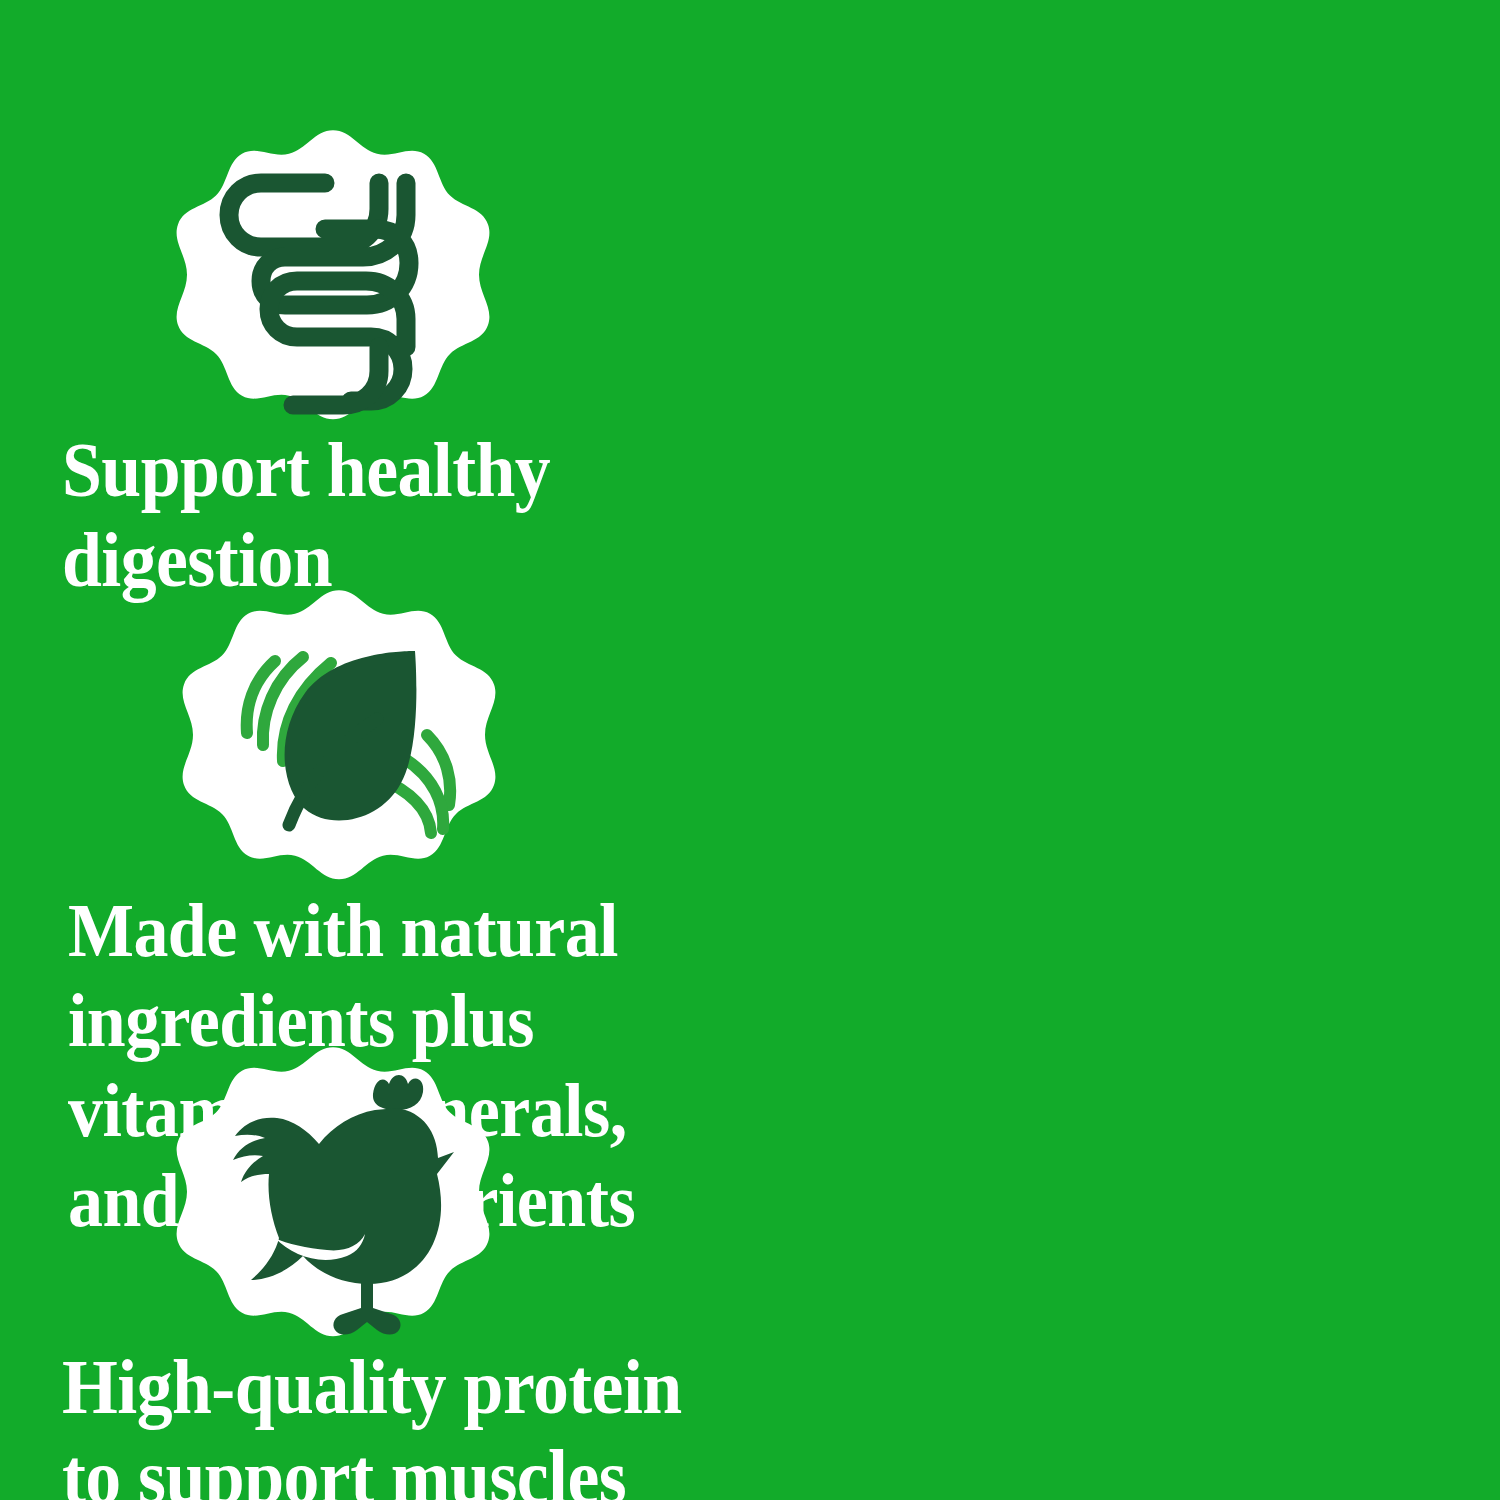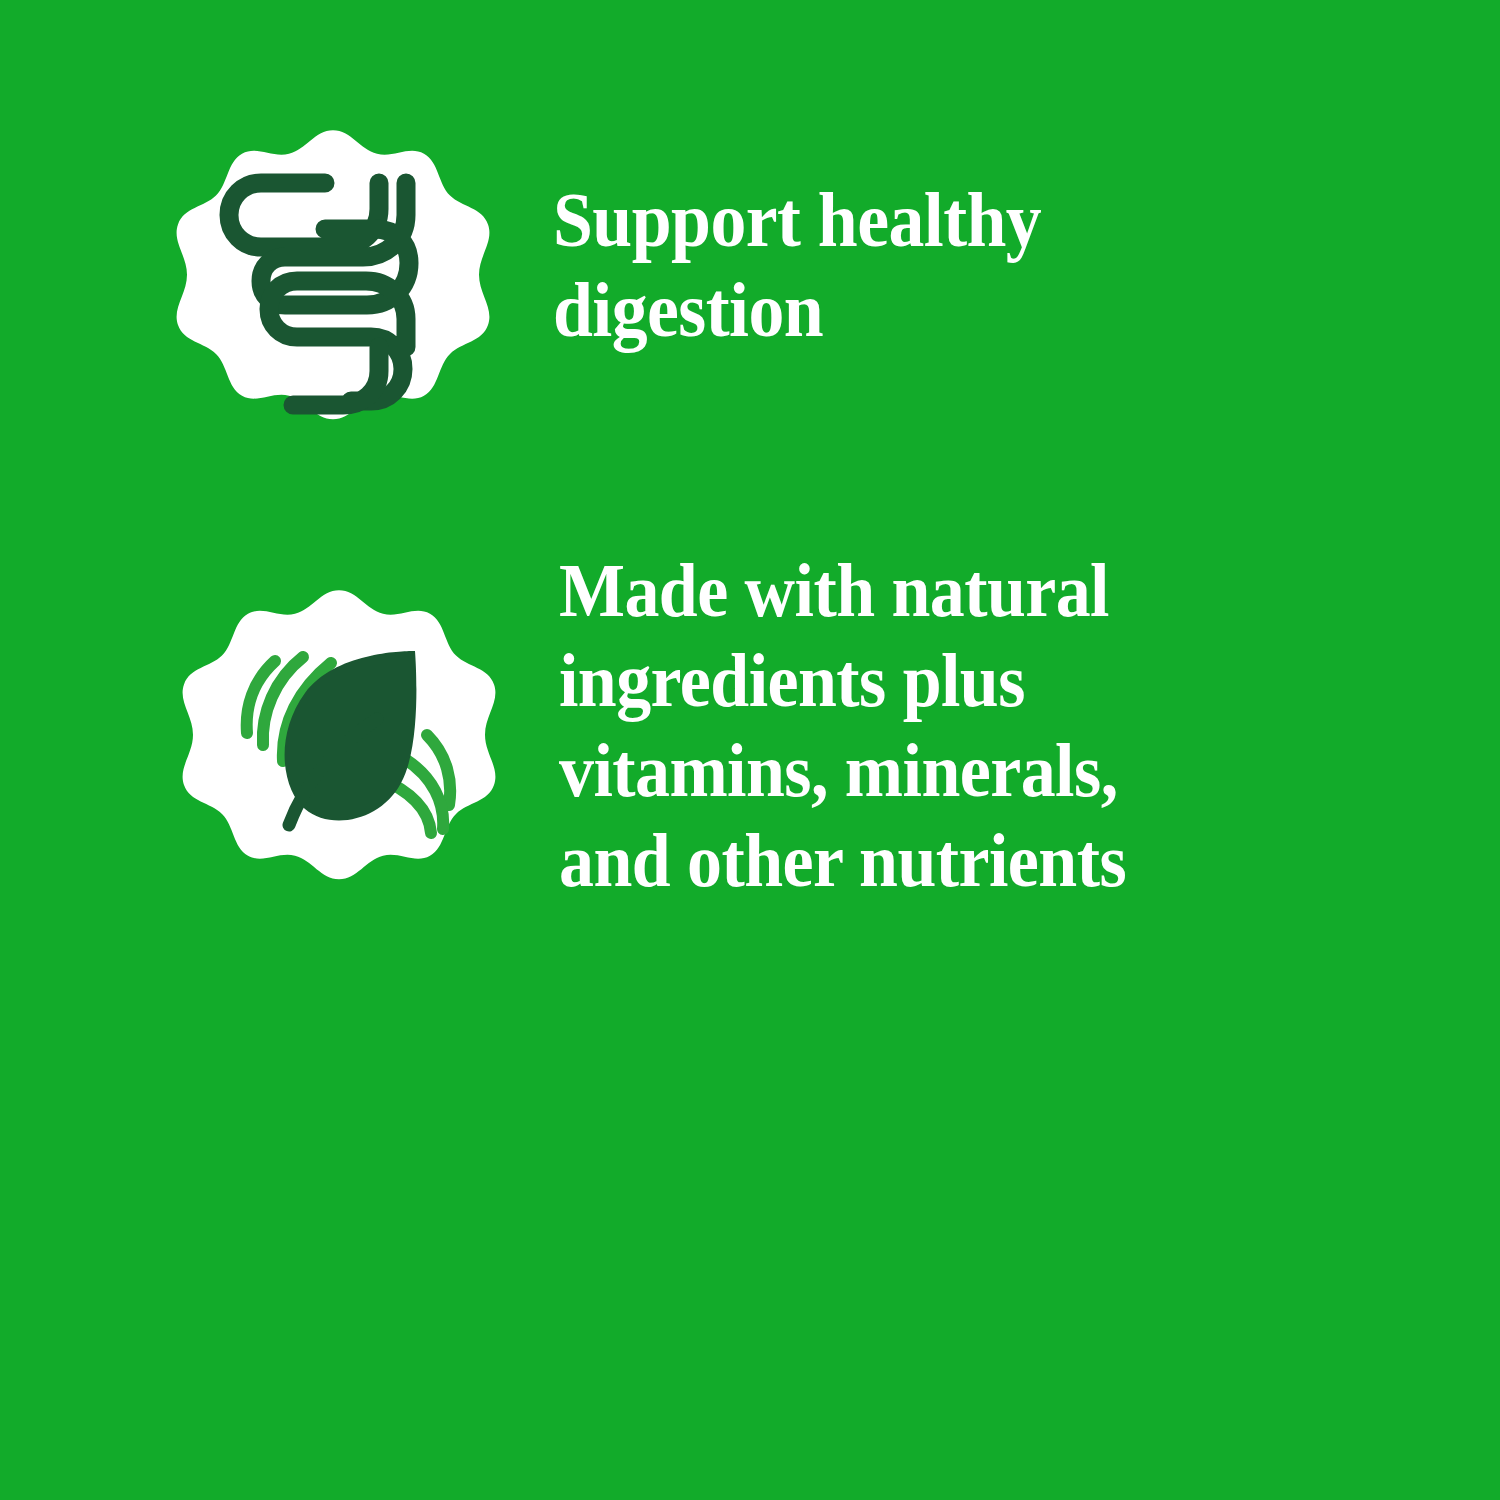--- a/index.html
+++ b/index.html
@@ -18,23 +18,23 @@
   .benefits-panel {
     position:relative;
     width:1500px;
     height:1500px;
     background:#12AB2A;
   }
 
   .benefit-row {
     position:absolute;
     display:flex;
-    align-items:center;
     left:0;
     width:1500px;
+    flex-direction:column;
   }
 
   #row-0 { top:105px;  height:320px; }
   #row-1 { top:565px;  height:320px;margin-left:6px; }
   #row-2 { top:1022px; height:322px; }
 
   .badge {
     position:relative;
     flex:0 0 auto;
     margin-left:175px;
@@ -131,14 +131,65 @@
 
         <path d="M196 154 C160 178 126 212 108 260" fill="none" stroke="#1A5632" stroke-width="13" stroke-linecap="round"></path>
       </svg>
     </div>
     <div class="benefit-text">Made with natural
 ingredients plus
 vitamins, minerals,
 and other nutrients</div>
   </div>
 
+  <div class="benefit-row" id="row-2">
+    <div class="badge">
+      <svg viewBox="0 0 316 320" xmlns="http://www.w3.org/2000/svg">
+        <path d="M158 4
+                 C176 4 185 22 202 26 C219 30 234 18 249 26
+                 C264 34 263 54 275 65 C287 76 307 76 313 92
+                 C319 108 304 121 304 139 C304 157 319 170 313 186
+                 C307 202 287 202 275 213 C263 224 264 244 249 252
+                 C234 260 219 248 202 252 C185 256 176 274 158 274
+                 C140 274 131 256 114 252 C97 248 82 260 67 252
+                 C52 244 53 224 41 213 C29 202 9 202 3 186
+                 C-3 170 12 157 12 139 C12 121 -3 108 3 92
+                 C9 76 29 76 41 65 C53 54 52 34 67 26
+                 C82 18 97 30 114 26 C131 22 140 4 158 4 Z" fill="#FFFFFF" transform="translate(0,21) scale(1,1.07)"></path>
+        <g fill="#1A5632">
+
+          <path d="M198 72 C200 56 210 54 214 62 C218 50 230 50 233 62
+                   C238 52 250 56 248 70 C246 82 236 88 222 88
+                   C208 88 197 84 198 72 Z"></path>
+
+          <path d="M222 86
+                   C248 90 262 110 263 136
+                   L279 130 L262 152
+                   C268 176 268 200 258 222
+                   C246 248 222 262 194 262
+                   C166 262 142 250 128 234
+                   C112 250 92 258 76 258
+                   C90 246 100 232 104 216
+                   C96 196 92 172 94 152
+                   C84 152 74 154 66 160
+                   C70 148 78 140 88 134
+                   C78 132 68 134 58 138
+                   C64 126 76 118 90 116
+                   C80 112 70 112 60 114
+                   C70 100 86 94 102 96
+                   C118 98 132 108 144 122
+                   C158 104 178 92 200 88 Z"></path>
+
+          <path d="M186 258 L186 286 L168 292 C160 294 156 302 160 308
+                   C164 314 174 314 182 308 L192 300 L202 308
+                   C210 314 220 314 224 308 C228 302 224 294 216 292
+                   L198 286 L198 258 Z"></path>
+        </g>
+
+        <path d="M100 216 C118 234 146 244 172 234 C182 230 188 222 190 212
+                 C184 224 170 230 152 228 C132 226 112 222 100 216 Z" fill="#FFFFFF"></path>
+      </svg>
+    </div>
+    <div class="benefit-text">High-quality protein
+to support muscles</div>
+  </div>
 
 </div>
 
 </body></html>

